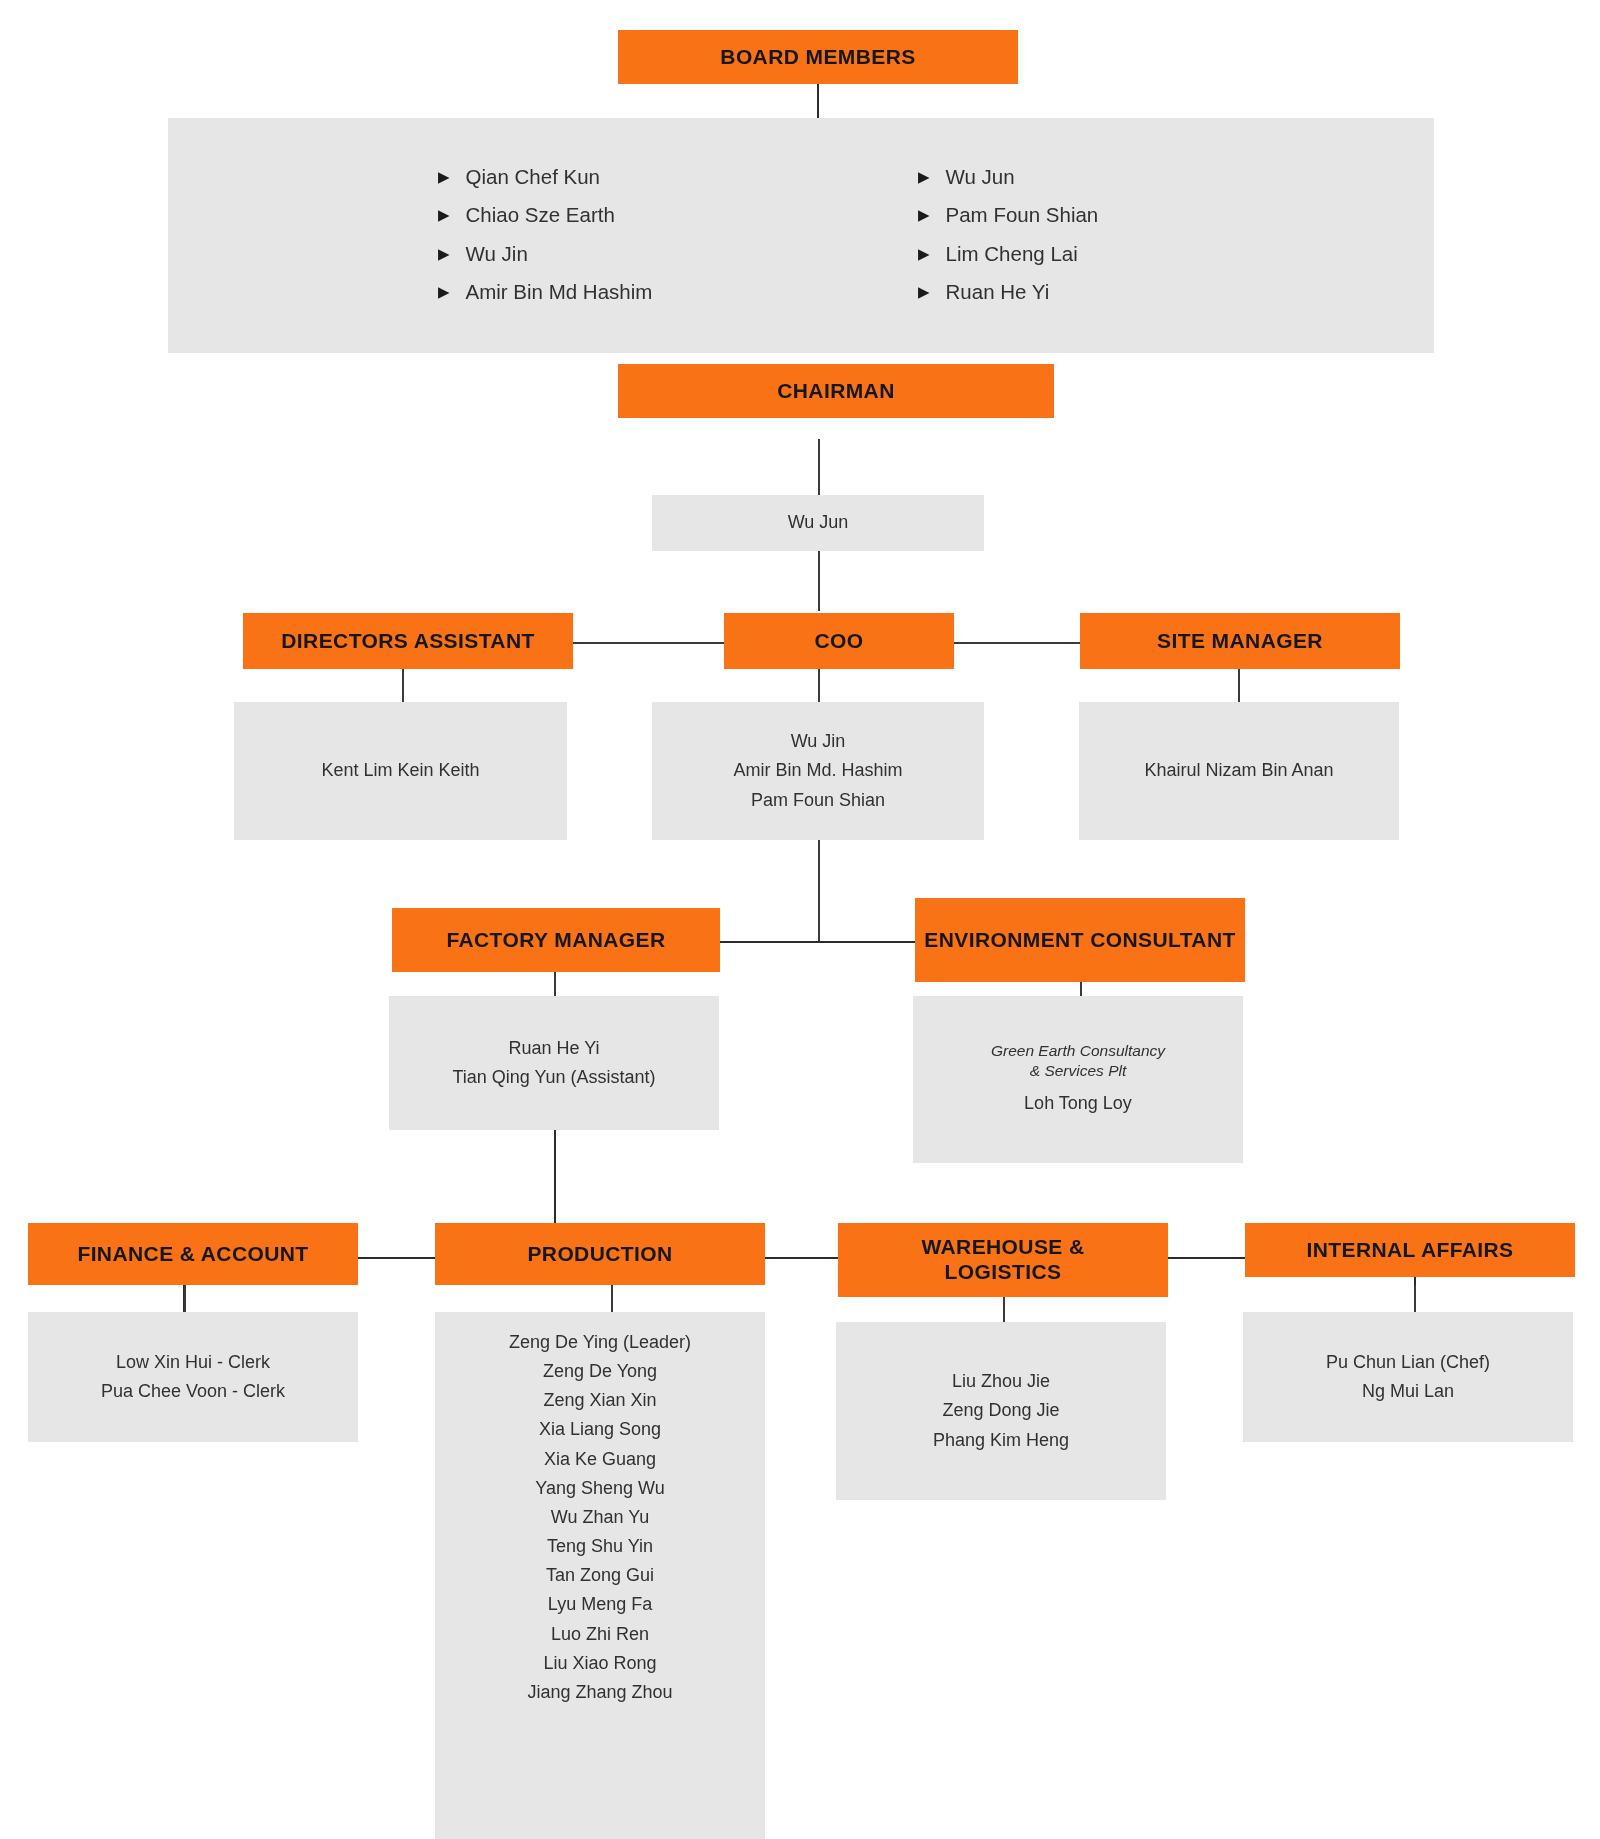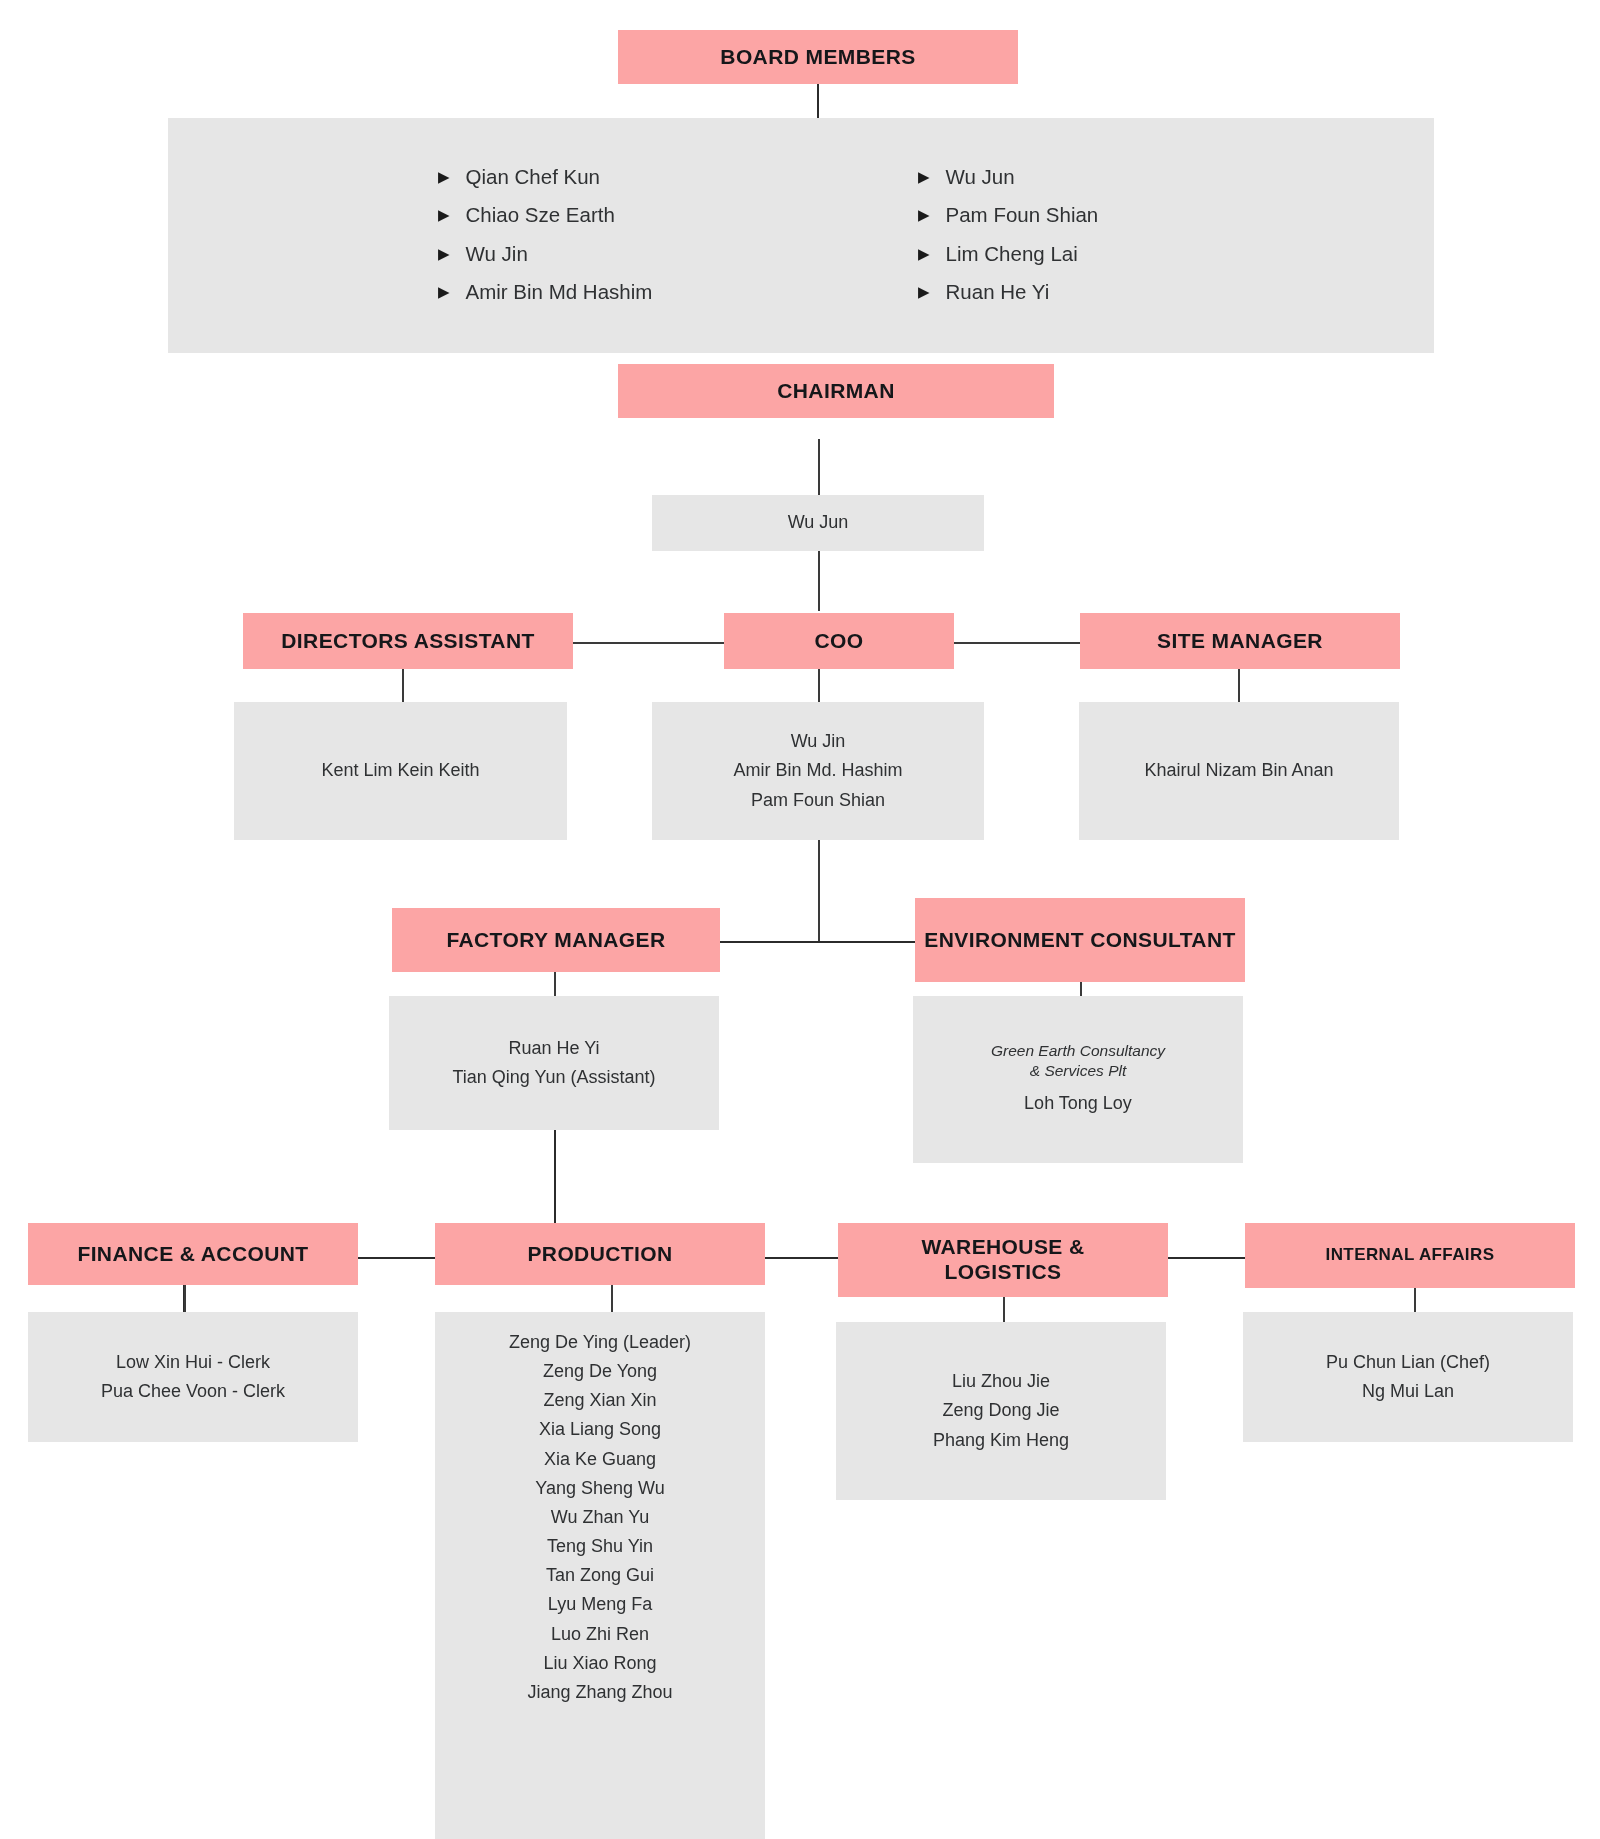--- a/index.html
+++ b/index.html
@@ -27,21 +27,21 @@
   .box {
     position: absolute;
     box-sizing: border-box;
     display: flex;
     align-items: center;
     justify-content: center;
     text-align: center;
   }
 
   .title-box {
-    background: #fca5a5;
+    background: #f97316;
     color: #15171a;
     font-weight: bold;
     letter-spacing: 0.4px;
     line-height: 1.18;
     font-size: 20px;
     z-index: 3;
   }
 
   .info-box {
     background: #e6e6e6;
@@ -272,21 +272,21 @@
       <span>LOGISTICS</span>
     </span>
   </div>
   <div class="vline thin" style="left:1003px; top:1297px; height:25px;"></div>
   <div class="box info-box" style="left:836px; top:1322px; width:330px; height:178px;">
     <span class="line">Liu Zhou Jie</span>
     <span class="line">Zeng Dong Jie</span>
     <span class="line">Phang Kim Heng</span>
   </div>
 
-  <div class="box title-box" style="left:1245px; top:1223px; width:330px; height:65px; font-size:17px;">
+  <div class="box title-box" style="left:1245px; top:1223px; width:330px; height:54px; font-size:21px;">
     <span>INTERNAL AFFAIRS</span>
   </div>
   <div class="vline thin" style="left:1414px; top:1285px; height:27px;"></div>
   <div class="box info-box" style="left:1243px; top:1312px; width:330px; height:130px;">
     <span class="line">Pu Chun Lian (Chef)</span>
     <span class="line">Ng Mui Lan</span>
   </div>
 
 </div>
 

